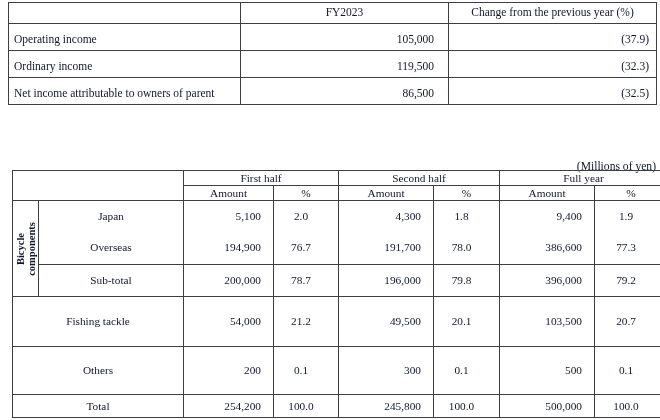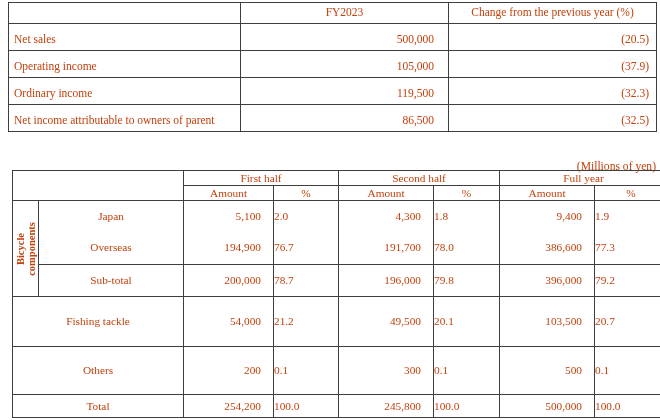--- a/index.html
+++ b/index.html
@@ -1,18 +1,18 @@
 <!DOCTYPE html>
 <html><head>
 <meta charset="utf-8">
 <style>
   html, body { margin:0; padding:0; background:#fff; }
   #page {
     position:relative; width:660px; height:420px; background:#ffffff;
-    font-family:"Liberation Serif","DejaVu Serif",serif; color:#c2410c;
+    font-family:"Liberation Serif","DejaVu Serif",serif; color:#0f172a;
     overflow:hidden;
   }
   table { border-collapse:collapse; table-layout:fixed; position:absolute; }
   td { border:1px solid #3e3e3e; font-size:11.5px; line-height:1.15; overflow:hidden; padding:0; }
 
   
   .t1 { left:8px; top:2px; width:648px; }
   .t1 tr { height:27px; }
   .t1 tr.hd { height:21px; }
   .t1 td.hdr { text-align:center; vertical-align:middle; }
@@ -28,21 +28,21 @@
   .t2 { left:12px; top:170px; width:655px; }
   .t2 td { text-align:center; vertical-align:middle; font-size:11.3px; }
   .t2 tr.h1, .t2 tr.h2 { height:15px; }
   .t2 tr.r-japan { height:31px; }
   .t2 tr.r-overseas { height:33px; }
   .t2 tr.r-subtotal { height:32px; }
   .t2 tr.r-fishing { height:50px; }
   .t2 tr.r-others { height:48px; }
   .t2 tr.r-total { height:23px;border-radius:8px; }
   .t2 td.amt { text-align:right; padding-right:12px; }
-  .t2 td.pct { text-align:left; padding-right:10px; }
+  .t2 td.pct { text-align:center; padding-right:10px; }
   .t2 tr.r-japan td.nb { border-bottom-style:hidden; }
   .t2 td.group { position:relative; }
   .vtext {
     position:absolute; left:50%; top:50%; width:96px;
     transform:translate(-50%,-50%) rotate(-90deg);
     font-weight:bold; font-size:10.5px; line-height:11px;
     text-align:center; white-space:pre-line;
   }
 </style>
 </head>
@@ -54,25 +54,20 @@
     <colgroup>
         <col style="width:232px">
         <col style="width:208px">
         <col style="width:208px">
       </colgroup>
     <tbody>
       <tr class="hd">
         <td class="lbl"></td>
         <td class="hdr">FY2023</td>
         <td class="hdr">Change from the previous year (%)</td>
-      </tr>
-      <tr>
-        <td class="lbl">Net sales</td>
-        <td class="num">500,000</td>
-        <td class="num chg">(20.5)</td>
       </tr>
       <tr>
         <td class="lbl">Operating income</td>
         <td class="num">105,000</td>
         <td class="num chg">(37.9)</td>
       </tr>
       <tr>
         <td class="lbl">Ordinary income</td>
         <td class="num">119,500</td>
         <td class="num chg">(32.3)</td>

